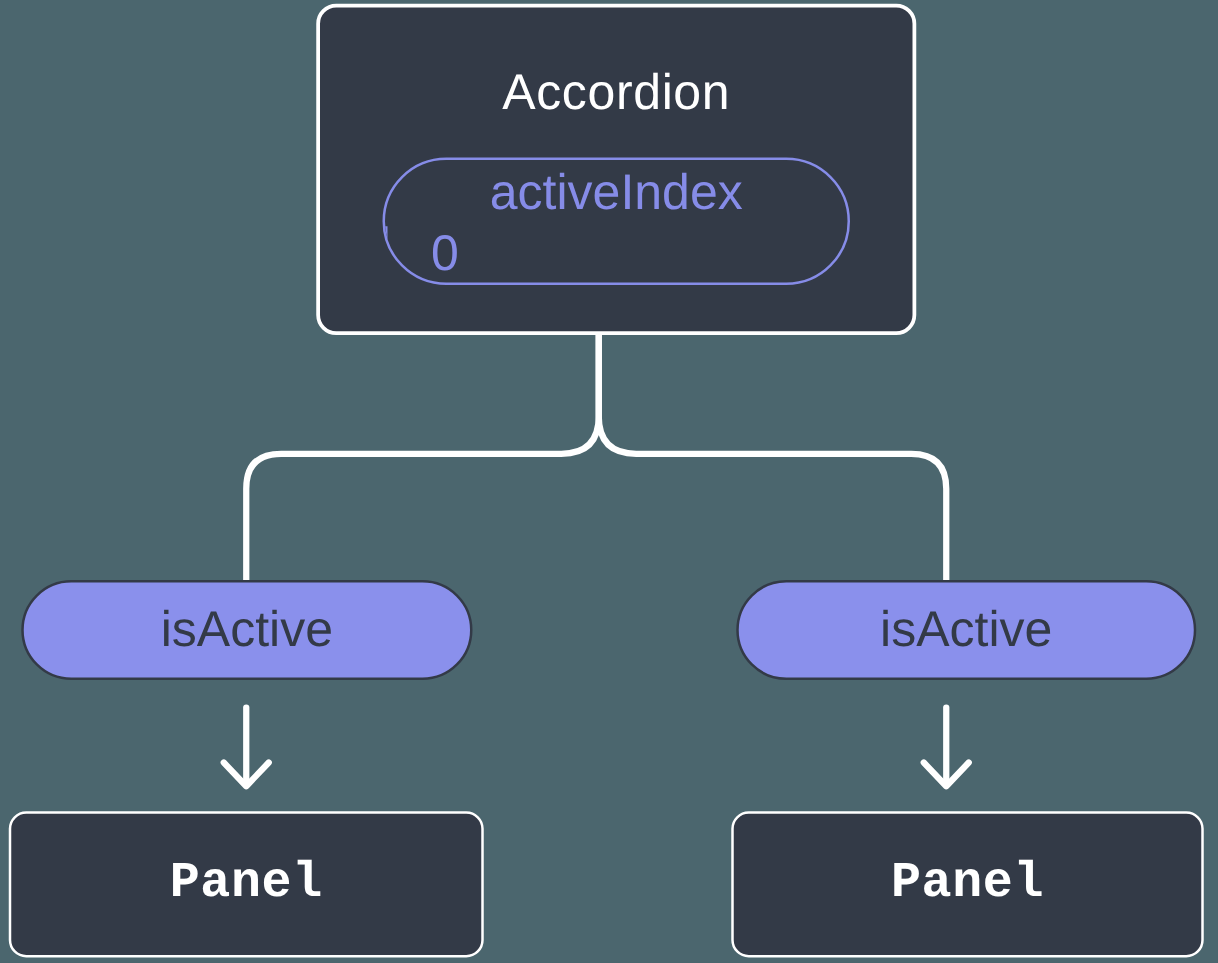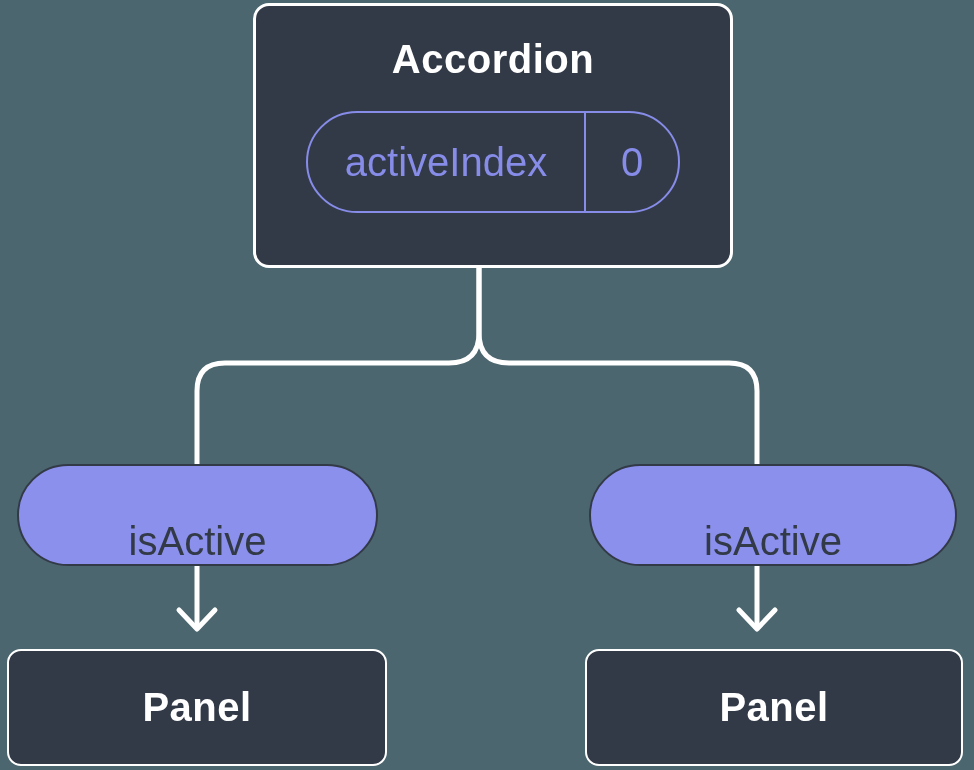--- a/index.html
+++ b/index.html
@@ -39,33 +39,34 @@
   }
   .root-node {
     left: 253px; top: 3px;
     width: 480px; height: 265px;
     border-radius: 16px;
     display: flex;
     flex-direction: column;
     align-items: center;
   }
   .node-title {
-    margin-top: 27px;
+    margin-top: 42px;
     line-height: 52px;
     font-size: 40px;
-    font-weight: 700;
+    font-weight: 400;
     color: var(--light-text);
     letter-spacing: 0.5px;
   }
   .pill {
     display: flex;
     align-items: stretch;
     border-radius: 51px;
     overflow: hidden;
     z-index: 1;
+    flex-direction: column;
   }
   .pill .seg {
     display: flex;
     align-items: center;
     justify-content: center;
     font-size: 40px;
   }
   .pill .seg-name { flex: 1 1 auto; }
   .pill-outline {
     margin-top: 26px;
@@ -73,43 +74,43 @@
     border: 2.5px solid var(--outline-purple);
     background: transparent;
     color: var(--outline-purple);
   }
   .pill-outline .seg-value {
     width: 94px;
     border-left: 2.5px solid var(--outline-purple);
   }
   .pill-solid {
     position: absolute;
-    height: 102px;
+    height: 80px;
     background: var(--accent-purple);
     border: 2px solid var(--dark-text);
     color: var(--dark-text);
-    align-items: flex-end;
   }
   .pill-solid .seg-value {
     border-left: 2px solid var(--dark-text);
   }
   .pill-left { left: 17px; top: 464px; width: 361px; }
   .pill-left .seg-value { width: 146px; }
   .pill-right { left: 589px; top: 464px; width: 368px; }
   .pill-right .seg-value { width: 156px; }
   .panel-node {
     border-width: 2.5px;
     border-radius: 14px;
     display: flex;
     align-items: center;
     justify-content: center;
     font-size: 40px;
     font-weight: 600;
     color: var(--light-text);
     letter-spacing: 0.5px;
+    font-family: Liberation Mono, monospace;
   }
   .panel-left { left: 7px; top: 649px; width: 380px; height: 117px; }
   .panel-right { left: 585px; top: 649px; width: 378px; height: 117px; }
 </style>
 </head>
 <body>
 
 <div class="stage">
 
   <svg class="connectors" viewBox="0 0 974 770" xmlns="http://www.w3.org/2000/svg">

